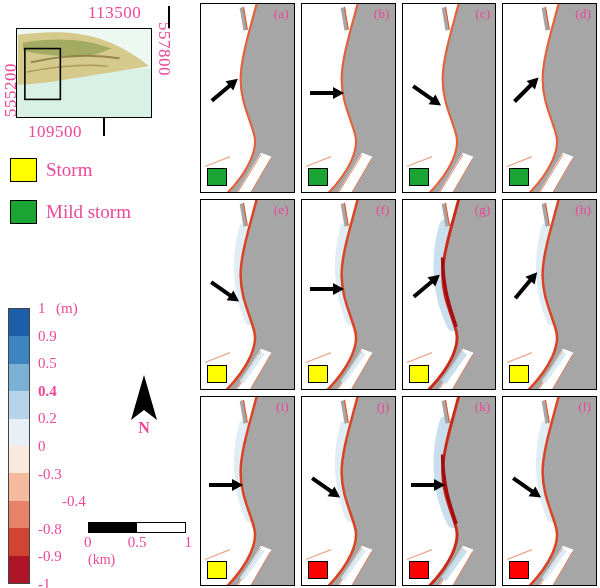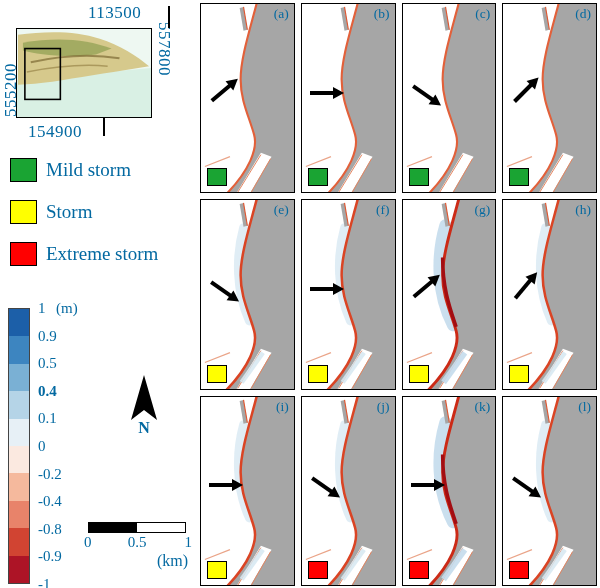--- a/index.html
+++ b/index.html
@@ -1,18 +1,18 @@
 <!DOCTYPE html>
 <html><head>
 <meta charset="utf-8">
 <style>
   html,body{margin:0;padding:0;background:#fff;}
   .figure{
     position:relative;width:600px;height:588px;background:#fff;
-    font-family:"Liberation Serif", serif;color:#0369a1;overflow:hidden;
+    font-family:"Liberation Serif", serif;color:#ec4899;overflow:hidden;
   }
 
   
   .inset{
     position:absolute;left:16px;top:28px;width:136px;height:90px;
     border:1.5px solid #000;box-sizing:border-box;background:#fff;
   }
   .inset svg{display:block;width:100%;height:100%;}
   .coord{position:absolute;font-size:17px;white-space:nowrap;letter-spacing:.5px;}
   .coord-top{left:88px;top:3px;}
@@ -43,21 +43,21 @@
 
   
   .scalebar{position:absolute;left:88px;top:522px;width:100px;}
   .sb-bar{display:flex;width:96px;height:9px;border:1px solid #000;box-sizing:content-box;}
   .sb-left{width:50%;background:#000;}
   .sb-right{width:50%;background:#fff;}
   .sb-labels{position:relative;height:18px;font-size:15px;margin-top:1px;}
   .sb-label-0{position:absolute;left:-4px;}
   .sb-label-05{position:absolute;left:50%;transform:translateX(-55%);}
   .sb-label-1{position:absolute;right:-4px;}
-  .sb-unit{text-align:right;font-size:16px;}
+  .sb-unit{text-align:left;font-size:14px;}
 
   
   .panel-grid{
     position:absolute;left:200px;top:3px;width:397px;height:583px;
     display:grid;grid-template-columns:repeat(4,1fr);grid-template-rows:repeat(3,1fr);gap:6px;
   }
   .panel{
     position:relative;margin:0;border:1px solid #000;background:#fff;
     box-sizing:border-box;overflow:hidden;
   }
@@ -125,50 +125,46 @@
       <path d="M1,6 C30,2 60,2 84,10 C104,16 122,28 134,38 L98,44 C70,48 40,54 18,56 L1,57 Z" fill="#d6c98c"></path>
       <path d="M6,14 C40,8 70,10 96,20 L80,26 C50,30 20,26 6,22 Z" fill="#9aa65a" opacity="0.85"></path>
       <path d="M14,34 C50,26 80,26 104,30" stroke="#7c6a33" stroke-width="2" fill="none" opacity="0.7"></path>
       <path d="M10,44 C40,38 70,36 92,38" stroke="#8d7a3d" stroke-width="1.5" fill="none" opacity="0.6"></path>
       <rect x="8" y="20" width="36" height="52" fill="none" stroke="#000" stroke-width="1.6"></rect>
     </svg>
   </div>
   <div class="coord coord-top">113500</div>
   <div class="coord coord-right">557800</div>
   <div class="coord coord-left">555200</div>
-  <div class="coord coord-bottom">154900</div>
+  <div class="coord coord-bottom">109500</div>
   <div class="tick tick-top"></div>
   <div class="tick tick-bottom"></div>
 
   <div class="legend">
+    <div class="legend-item">
+      <span class="legend-swatch" style="background: rgb(255, 255, 0);"></span>
+      <span class="legend-label">Storm</span>
+    </div>
     <div class="legend-item">
       <span class="legend-swatch" style="background: rgb(26, 164, 51);"></span>
       <span class="legend-label">Mild storm</span>
-    </div>
-    <div class="legend-item">
-      <span class="legend-swatch" style="background: rgb(255, 255, 0);"></span>
-      <span class="legend-label">Storm</span>
-    </div>
-    <div class="legend-item">
-      <span class="legend-swatch" style="background: rgb(255, 0, 0);"></span>
-      <span class="legend-label">Extreme storm</span>
     </div>
   </div>
 
   <div class="colorbar">
     <div class="cb-bar" style="background: linear-gradient(rgb(28, 95, 168) 0%, rgb(28, 95, 168) 10%, rgb(61, 133, 192) 10%, rgb(61, 133, 192) 20%, rgb(122, 176, 212) 20%, rgb(122, 176, 212) 30%, rgb(181, 212, 231) 30%, rgb(181, 212, 231) 40%, rgb(231, 240, 246) 40%, rgb(231, 240, 246) 50%, rgb(251, 233, 224) 50%, rgb(251, 233, 224) 60%, rgb(245, 185, 157) 60%, rgb(245, 185, 157) 70%, rgb(232, 131, 106) 70%, rgb(232, 131, 106) 80%, rgb(209, 68, 50) 80%, rgb(209, 68, 50) 90%, rgb(173, 20, 38) 90%, rgb(173, 20, 38) 100%);"></div>
     <div class="cb-ticks">
         <span class="cb-tick" style="top: 0%;">1</span>
         <span class="cb-tick" style="top: 10%;">0.9</span>
         <span class="cb-tick" style="top: 20%;">0.5</span>
         <span class="cb-tick" style="top: 30%; font-weight: bold;">0.4</span>
-        <span class="cb-tick" style="top: 40%;">0.1</span>
+        <span class="cb-tick" style="top: 40%;">0.2</span>
         <span class="cb-tick" style="top: 50%;">0</span>
-        <span class="cb-tick" style="top: 60%;">-0.2</span>
-        <span class="cb-tick" style="top: 70%;">-0.4</span>
+        <span class="cb-tick" style="top: 60%;">-0.3</span>
+        <span class="cb-tick" style="top: 70%; margin-left: 24px;">-0.4</span>
         <span class="cb-tick" style="top: 80%;">-0.8</span>
         <span class="cb-tick" style="top: 90%;">-0.9</span>
         <span class="cb-tick" style="top: 100%;">-1</span>
       </div>
     <span class="cb-unit">(m)</span>
   </div>
 
   <div class="north">
     <svg width="36" height="48" viewBox="0 0 36 48">
       <polygon points="18,1 31,46 18,36 5,46" fill="#000"></polygon>

